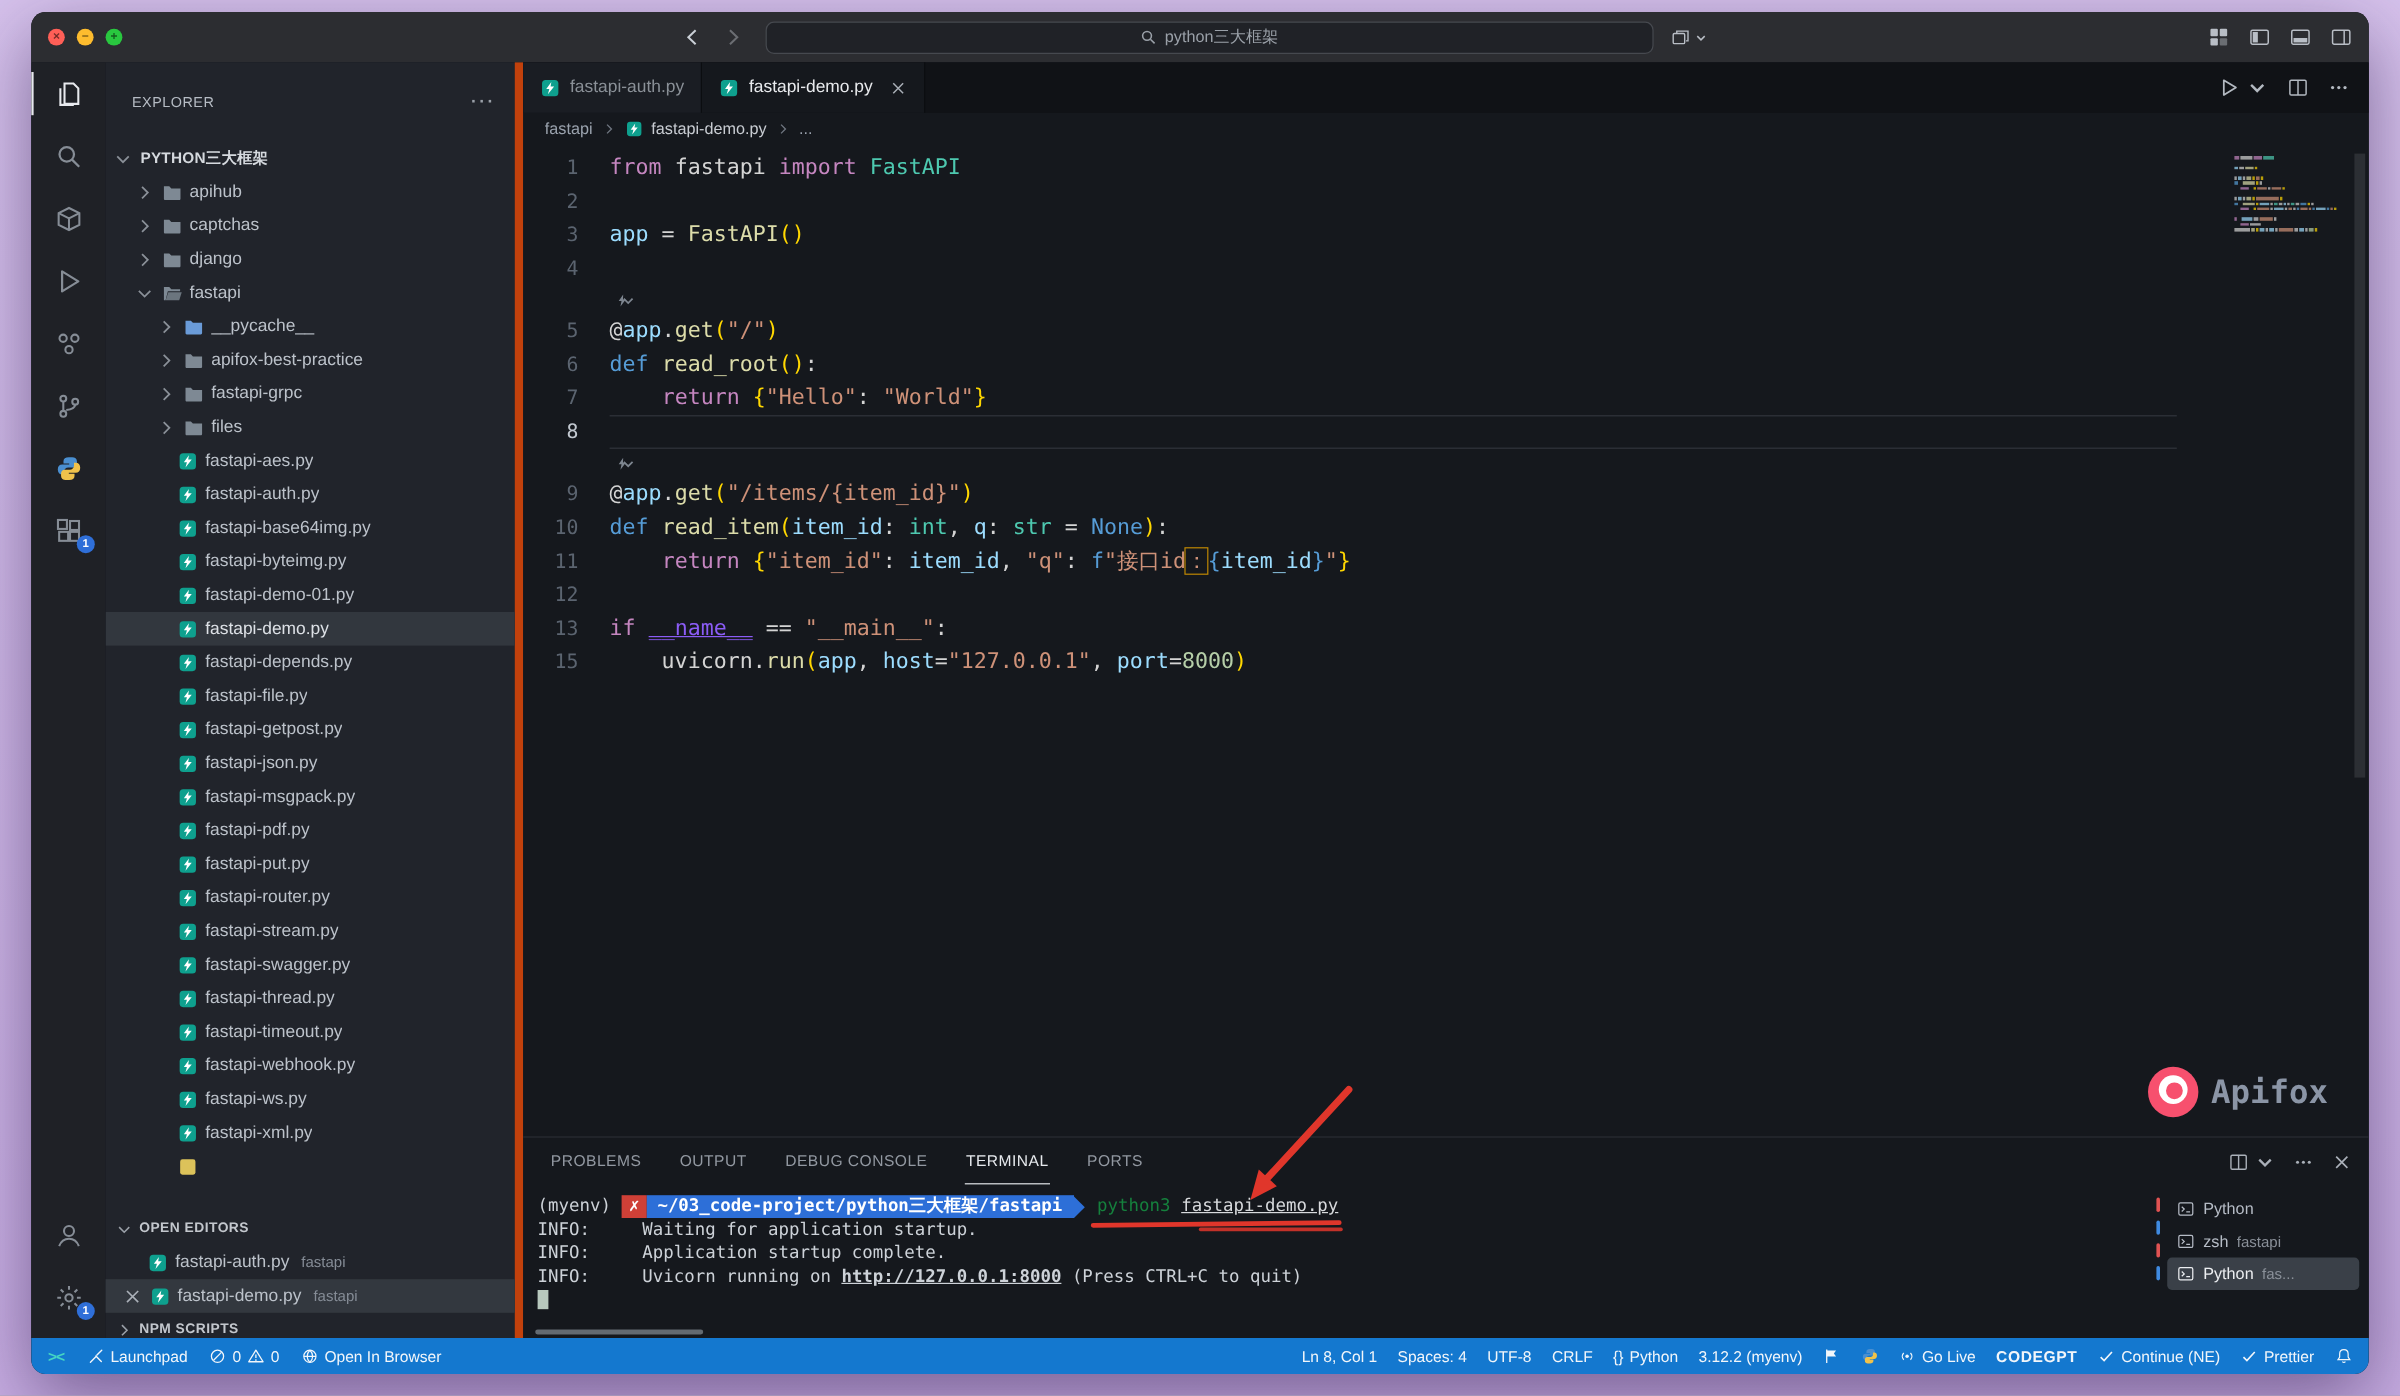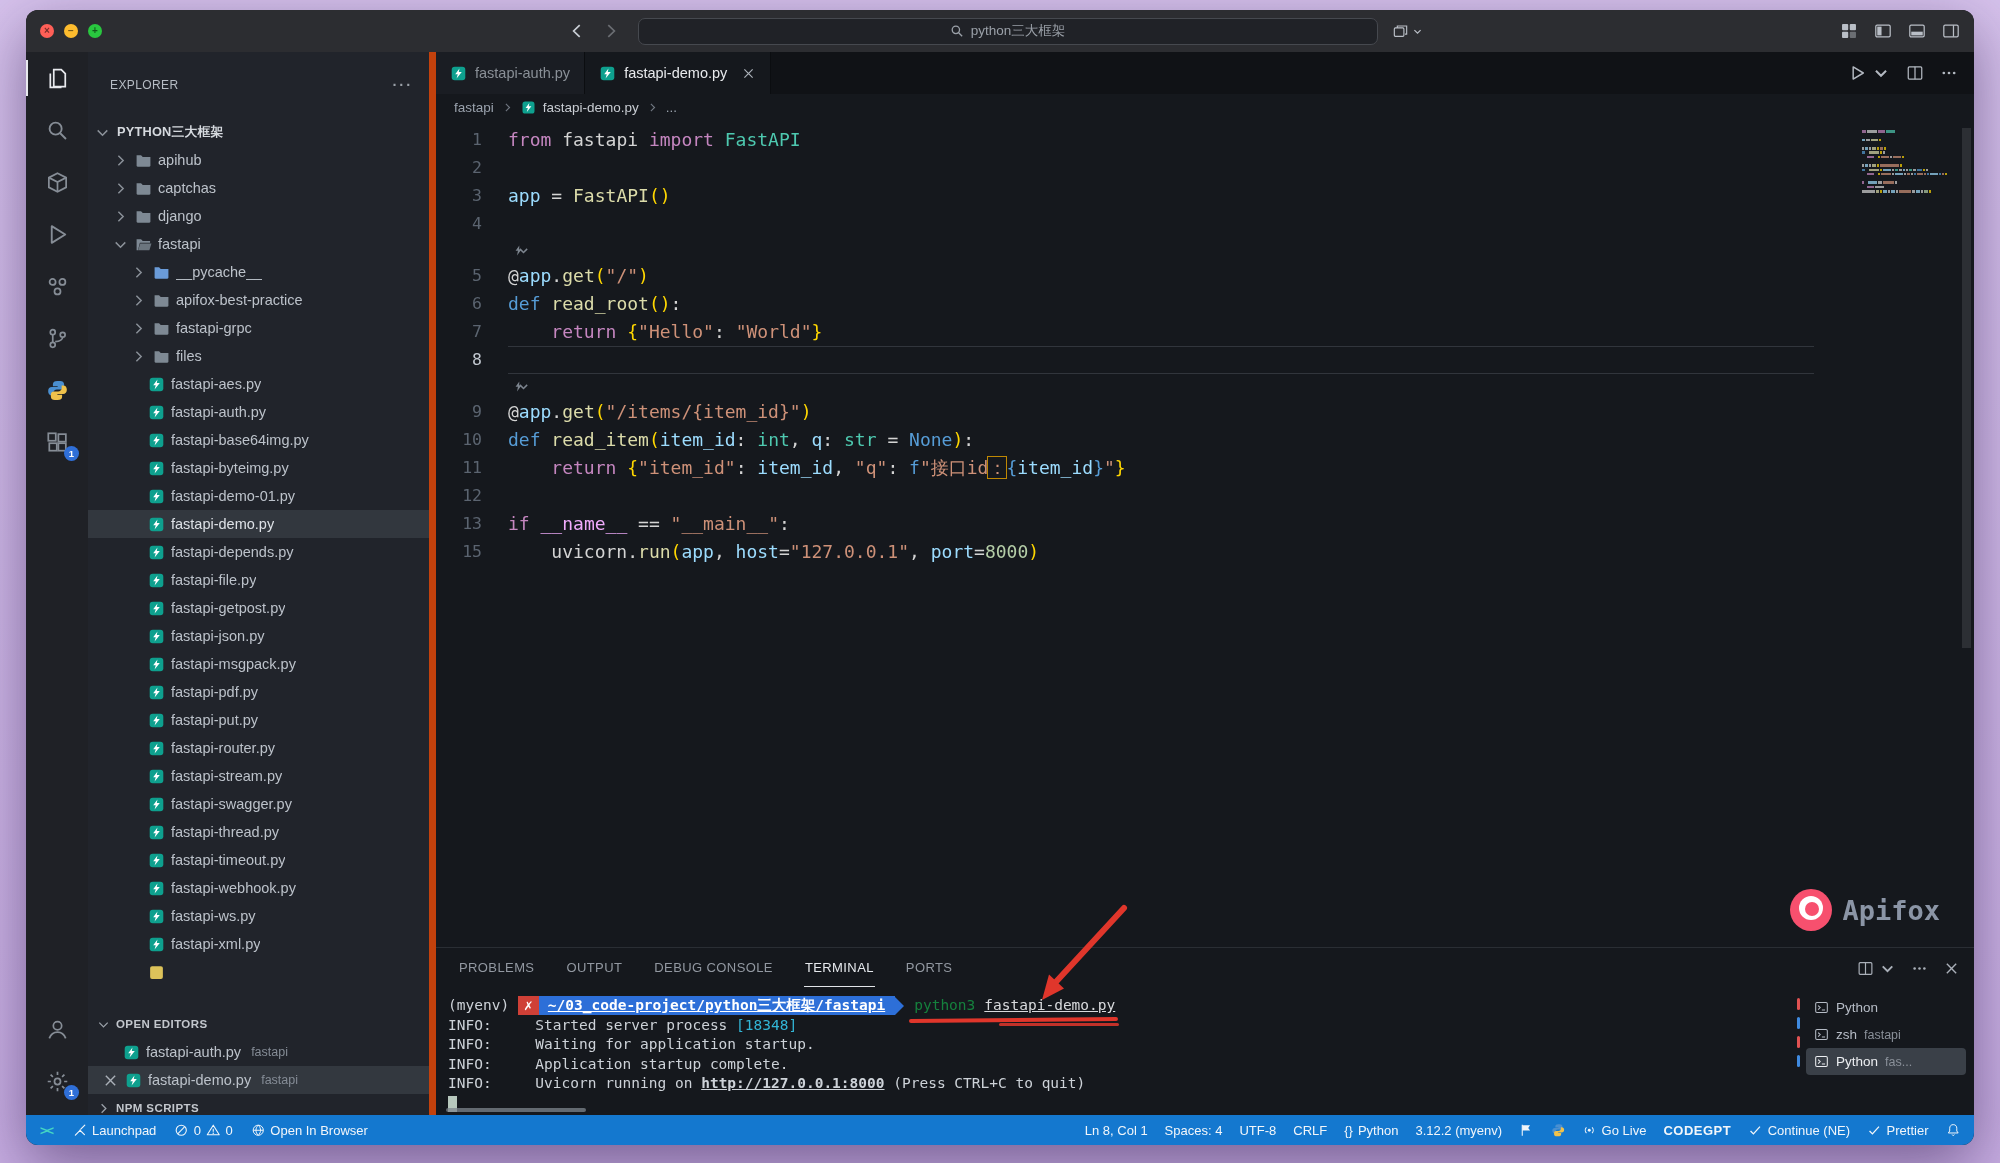--- a/index.html
+++ b/index.html
@@ -107,21 +107,21 @@
   .panel-actions{margin-left:auto; display:flex; align-items:center; gap:15px; color:#aab0b9;}
   .panel-actions .ic{width:17px;height:17px;}
   .panel-body { flex:1; display:flex; min-height:0; }
   .terminal { flex:1; padding:8px 0 0 12px; font-family:"DejaVu Sans Mono","Liberation Mono",monospace; font-size:14.5px; color:#cdd2d8; position:relative; }
   .term-line { height:19.5px; line-height:19.5px; white-space:pre; }
   .term-line.prompt{display:flex; align-items:center;}
   .venv{margin-right:9px;}
   .chip{display:inline-flex; align-items:center; height:19px;}
   .chip.red{background:#cf4037; color:#fff; padding:0 6px; font-weight:700;}
   .chip.blue{background:#2d6fd8; color:#fff; padding:0 10px 0 9px; font-weight:600;}
-  .chip.blue .cwd{text-decoration:underline;}
+  .chip.blue .cwd{}
   .chip-arrow{width:0;height:0;border-top:9.5px solid transparent;border-bottom:9.5px solid transparent;border-left:9px solid #2d6fd8;}
   .cmd-wrap{position:relative; margin-left:10px; display:inline-flex; gap:0;}
   .cmd{color:#15803d;}
   .arg{color:#d8dadd; text-decoration:underline; margin-left:9px;}
   .anno-underline{position:absolute; left:-5px; right:-3px; top:22px; height:4px; background:#e0362b; border-radius:3px; transform:rotate(-.6deg);}
   .anno-underline2{position:absolute; left:42%; width:60%; top:27px; height:2.5px; background:#e0362b; opacity:.85; border-radius:2px;}
   .anno-arrow{position:absolute; left:98px; top:-94px; width:124px; height:106px; pointer-events:none;}
   .term-cursor{display:inline-block; width:9px; height:16px; background:#b7c8bd; vertical-align:middle;}
   .h-scroll{position:absolute; left:10px; bottom:3px; width:140px; height:4px; border-radius:2px; background:#7e858d; opacity:.75;}
   .term-decor{width:12px; flex:none; padding-top:10px; display:flex; flex-direction:column; gap:7px; align-items:center;}
@@ -822,21 +822,21 @@
             <div class="code-row">
               <span class="gutter">11</span>
               <span class="code-text"><span style="color: rgb(212, 212, 212);">    </span><span style="color: rgb(197, 134, 192);">return</span><span style="color: rgb(212, 212, 212);"> </span><span style="color: rgb(255, 215, 0);">{</span><span style="color: rgb(206, 145, 120);">"item_id"</span><span style="color: rgb(212, 212, 212);">: </span><span style="color: rgb(156, 220, 254);">item_id</span><span style="color: rgb(212, 212, 212);">, </span><span style="color: rgb(206, 145, 120);">"q"</span><span style="color: rgb(212, 212, 212);">: </span><span style="color: rgb(86, 156, 214);">f</span><span style="color: rgb(206, 145, 120);">"接口id</span><span class="uni-box" style="color: rgb(206, 145, 120);">：</span><span style="color: rgb(86, 156, 214);">{</span><span style="color: rgb(156, 220, 254);">item_id</span><span style="color: rgb(86, 156, 214);">}</span><span style="color: rgb(206, 145, 120);">"</span><span style="color: rgb(255, 215, 0);">}</span></span>
             </div>
             <div class="code-row">
               <span class="gutter">12</span>
               <span class="code-text"></span>
             </div>
             <div class="code-row">
               <span class="gutter">13</span>
-              <span class="code-text"><span style="color: rgb(197, 134, 192);">if</span><span style="color: rgb(212, 212, 212);"> </span><span style="color: #f0abfc;">__name__</span><span style="color: rgb(212, 212, 212);"> == </span><span style="color: rgb(206, 145, 120);">"__main__"</span><span style="color: rgb(212, 212, 212);">:</span></span>
+              <span class="code-text"><span style="color: rgb(197, 134, 192);">if</span><span style="color: rgb(212, 212, 212);"> </span><span style="color: #8b5cf6; text-decoration: underline;">__name__</span><span style="color: rgb(212, 212, 212);"> == </span><span style="color: rgb(206, 145, 120);">"__main__"</span><span style="color: rgb(212, 212, 212);">:</span></span>
             </div>
             <div class="code-row">
               <span class="gutter">15</span>
               <span class="code-text"><span style="color: rgb(212, 212, 212);">    uvicorn.</span><span style="color: rgb(220, 220, 170);">run</span><span style="color: rgb(255, 215, 0);">(</span><span style="color: rgb(156, 220, 254);">app</span><span style="color: rgb(212, 212, 212);">, </span><span style="color: rgb(156, 220, 254);">host</span><span style="color: rgb(212, 212, 212);">=</span><span style="color: rgb(206, 145, 120);">"127.0.0.1"</span><span style="color: rgb(212, 212, 212);">, </span><span style="color: rgb(156, 220, 254);">port</span><span style="color: rgb(212, 212, 212);">=</span><span style="color: rgb(181, 206, 168);">8000</span><span style="color: rgb(255, 215, 0);">)</span></span>
             </div>
           </div>
         <div class="minimap">
             <div class="mm-row">
               <span style="width: 4.4px; background: rgb(197, 134, 192);"></span>
               <span style="width: 9.9px; background: rgb(212, 212, 212);"></span>
@@ -1008,21 +1008,20 @@
                 <span class="arg">fastapi-demo.py</span>
                 <span class="anno-underline"></span>
                 <span class="anno-underline2"></span>
                 <svg class="anno-arrow" viewBox="0 0 124 106">
                   <path d="M112 6 L43.6 80.3" stroke="#e0362b" stroke-width="6" stroke-linecap="round" fill="none"></path>
                   <path d="M30 98 L37 72.5 L52 86.5 Z" fill="#e0362b"></path>
                 </svg>
               </span>
             </div>
             <div>
-                <div class="term-line"><span>INFO:     Started server process </span><span style="color: rgb(50, 181, 214);">[18348]</span></div>
                 <div class="term-line"><span>INFO:     Waiting for application startup.</span></div>
                 <div class="term-line"><span>INFO:     Application startup complete.</span></div>
                 <div class="term-line"><span>INFO:     Uvicorn running on </span><span style="font-weight: 700; text-decoration: underline;">http://127.0.0.1:8000</span><span> (Press CTRL+C to quit)</span></div>
               </div>
             <div class="term-line"><span class="term-cursor"></span></div>
             <div class="h-scroll"></div>
           </div>
           <div class="term-decor">
             <span class="td-mark" style="background:#e05252"></span>
             <span class="td-mark" style="background:#3f8ae0"></span>

